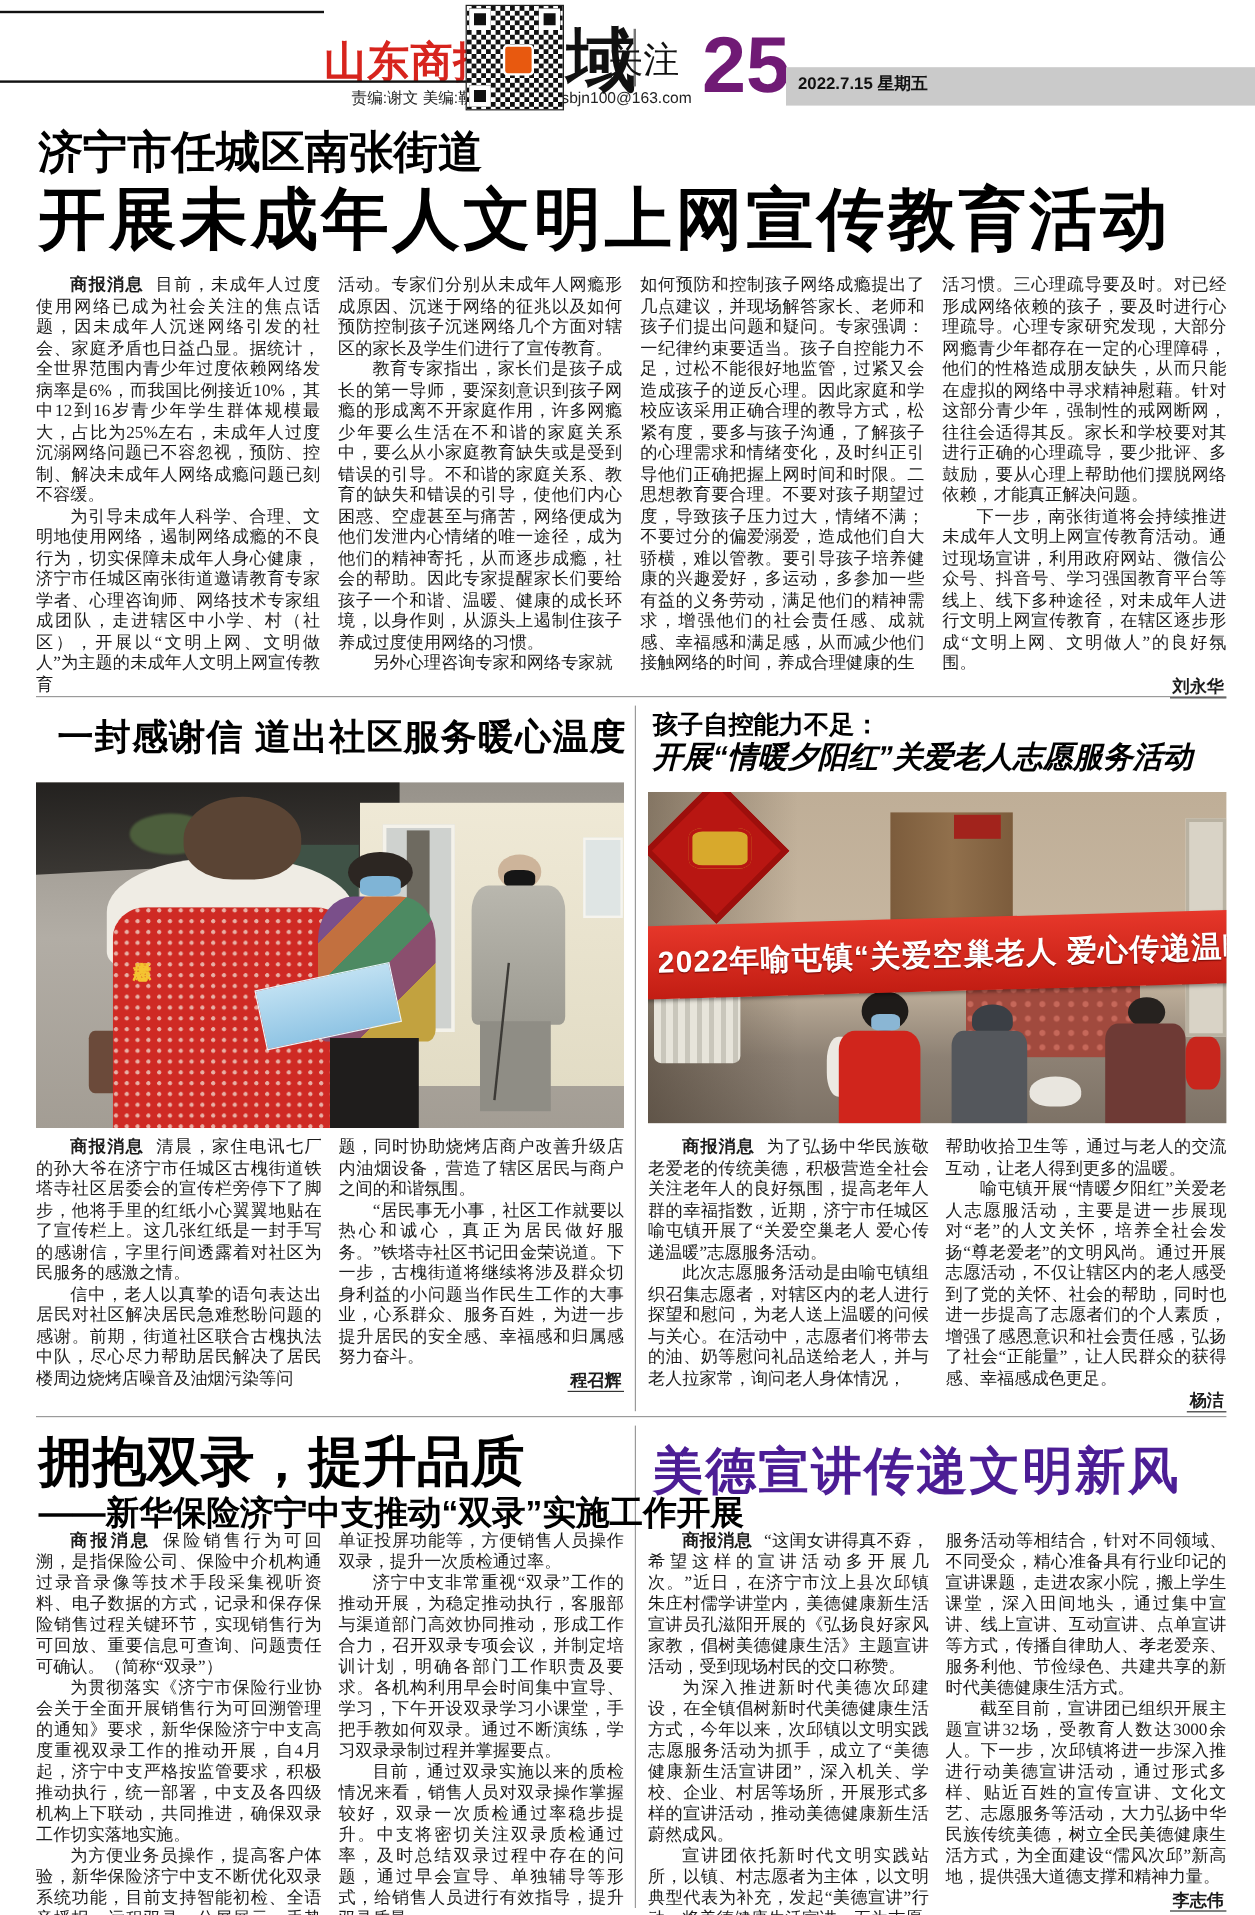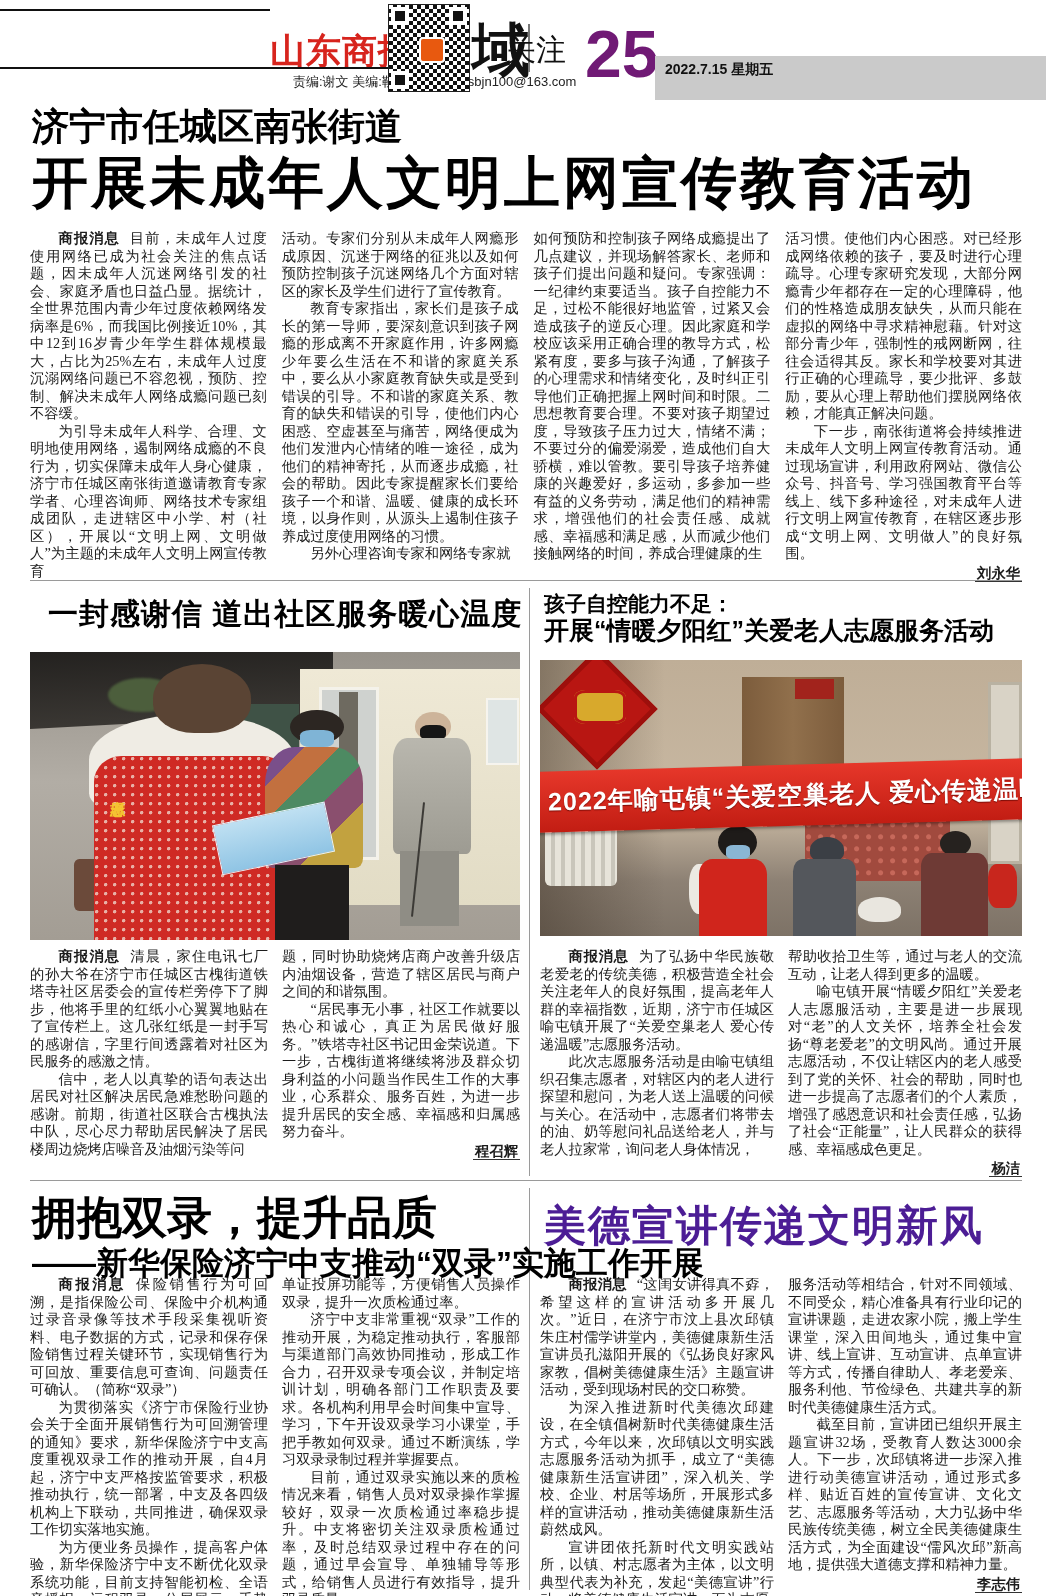--- a/index.html
+++ b/index.html
@@ -14,21 +14,21 @@
   .credits{position:absolute;left:293px;top:73px;font-size:13px;font-family:"Liberation Sans",sans-serif;color:#222;}
   .qr{position:absolute;left:388px;top:4px;width:80px;height:86px;
       background-image:repeating-conic-gradient(#111 0% 25%,#fff 0% 50%);background-size:8px 8px;border:1px solid #222;}
   .qr .finder{position:absolute;width:18px;height:18px;background:#111;box-shadow:inset 0 0 0 4px #fff,inset 0 0 0 8px #111;}
   .qr .f1{left:2px;top:2px}.qr .f2{right:2px;top:2px}.qr .f3{left:2px;bottom:2px}
   .qr .logo{position:absolute;left:30px;top:32px;width:22px;height:22px;background:#e8590f;border-radius:4px;border:2px solid #fff;}
   .sec-big{position:absolute;left:472px;top:12px;font-family:"Liberation Sans",sans-serif;font-weight:900;font-size:58px;color:#111;}
   .sec-div{position:absolute;left:528px;top:24px;width:2px;height:48px;background:#777;}
   .sec-small{position:absolute;left:506px;top:30px;font-family:"Liberation Sans",sans-serif;font-size:30px;color:#111;}
   .pageno{position:absolute;left:585px;top:16px;font-family:"Liberation Sans",sans-serif;font-weight:900;font-size:66px;color:#701a75;}
-  .datebar{position:absolute;left:655px;top:56px;width:391px;height:44px;background:#cacaca;
+  .datebar{position:absolute;left:655px;top:56px;width:391px;height:32px;background:#cacaca;
            font-family:"Liberation Sans",sans-serif;font-weight:700;font-size:14px;color:#111;line-height:26px;padding-left:10px;box-sizing:border-box;}
 
   
   .kicker-lead{position:absolute;left:32px;top:102px;font-family:"Liberation Sans",sans-serif;
                font-weight:900;font-size:37px;color:#000;}
   .headline-lead{position:absolute;left:32px;top:146px;width:1000px;font-family:"Liberation Sans",sans-serif;
                  font-weight:900;font-size:56px;letter-spacing:3px;color:#000;}
 
   
   .cols{position:absolute;display:flex;}
@@ -40,31 +40,31 @@
   .byline span{border-bottom:1px solid #333;padding:0 2px;margin-top:27px;}
 
   .lead-cols{left:30px;top:230px;width:992px;gap:15px;}
   .lead-cols .col{width:237px;}
 
   .mid-head-left{position:absolute;left:48px;top:594px;font-family:"Liberation Sans",sans-serif;
                  font-weight:700;font-size:30px;color:#000;letter-spacing:1px;}
   .mid-kicker-right{position:absolute;left:544px;top:590px;font-family:"Liberation Sans",sans-serif;
                     font-weight:700;font-size:21px;color:#000;}
   .mid-head-right{position:absolute;left:544px;top:614px;font-family:"Liberation Sans",sans-serif;
-                  font-weight:900;font-size:25px;color:#000;}
+                  font-weight:900;font-size:25px;color:#000;font-style:italic;}
 
   .letter-cols{left:30px;top:948px;width:490px;gap:14px;}
   .letter-cols .col{width:238px;}
   .elder-cols{left:540px;top:948px;width:482px;gap:14px;}
   .elder-cols .col{width:234px;}
 
   .ins-head{position:absolute;left:32px;top:1188px;font-family:"Liberation Sans",sans-serif;
             font-weight:900;font-size:45px;color:#000;}
   .ins-sub{position:absolute;left:32px;top:1242px;font-family:"Liberation Sans",sans-serif;
-           font-weight:700;font-size:32px;color:#000;}
+           font-weight:700;font-size:28px;color:#000;}
   .ins-cols{left:30px;top:1276px;width:490px;gap:14px;}
   .ins-cols .col{width:238px;}
 
   .virtue-head{position:absolute;left:544px;top:1198px;font-family:"Liberation Sans",sans-serif;
                font-weight:900;font-size:42px;color:#4c1d95;letter-spacing:2px;}
   .virtue-cols{left:540px;top:1276px;width:482px;gap:14px;}
   .virtue-cols .col{width:234px;}
 
   
   .photo{position:absolute;overflow:hidden;}
@@ -153,21 +153,21 @@
     </div>
     <div class="col">
       <p class="noind">活动。专家们分别从未成年人网瘾形成原因、沉迷于网络的征兆以及如何预防控制孩子沉迷网络几个方面对辖区的家长及学生们进行了宣传教育。</p>
       <p>教育专家指出，家长们是孩子成长的第一导师，要深刻意识到孩子网瘾的形成离不开家庭作用，许多网瘾少年要么生活在不和谐的家庭关系中，要么从小家庭教育缺失或是受到错误的引导。不和谐的家庭关系、教育的缺失和错误的引导，使他们内心困惑、空虚甚至与痛苦，网络便成为他们发泄内心情绪的唯一途径，成为他们的精神寄托，从而逐步成瘾，社会的帮助。因此专家提醒家长们要给孩子一个和谐、温暖、健康的成长环境，以身作则，从源头上遏制住孩子养成过度使用网络的习惯。</p>
       <p>另外心理咨询专家和网络专家就</p>
     </div>
     <div class="col">
       <p class="noind">如何预防和控制孩子网络成瘾提出了几点建议，并现场解答家长、老师和孩子们提出问题和疑问。专家强调：一纪律约束要适当。孩子自控能力不足，过松不能很好地监管，过紧又会造成孩子的逆反心理。因此家庭和学校应该采用正确合理的教导方式，松紧有度，要多与孩子沟通，了解孩子的心理需求和情绪变化，及时纠正引导他们正确把握上网时间和时限。二思想教育要合理。不要对孩子期望过度，导致孩子压力过大，情绪不满；不要过分的偏爱溺爱，造成他们自大骄横，难以管教。要引导孩子培养健康的兴趣爱好，多运动，多参加一些有益的义务劳动，满足他们的精神需求，增强他们的社会责任感、成就感、幸福感和满足感，从而减少他们接触网络的时间，养成合理健康的生</p>
     </div>
     <div class="col">
-      <p class="noind">活习惯。使他们内心困惑。对已经形成网络依赖的孩子，要及时进行心理疏导。心理专家研究发现，大部分网瘾青少年都存在一定的心理障碍，他们的性格造成朋友缺失，从而只能在虚拟的网络中寻求精神慰藉。针对这部分青少年，强制性的戒网断网，往往会适得其反。家长和学校要对其进行正确的心理疏导，要少批评、多鼓励，要从心理上帮助他们摆脱网络依赖，才能真正解决问题。</p>
+      <p class="noind">活习惯。三心理疏导要及时。对已经形成网络依赖的孩子，要及时进行心理疏导。心理专家研究发现，大部分网瘾青少年都存在一定的心理障碍，他们的性格造成朋友缺失，从而只能在虚拟的网络中寻求精神慰藉。针对这部分青少年，强制性的戒网断网，往往会适得其反。家长和学校要对其进行正确的心理疏导，要少批评、多鼓励，要从心理上帮助他们摆脱网络依赖，才能真正解决问题。</p>
       <p>下一步，南张街道将会持续推进未成年人文明上网宣传教育活动。通过现场宣讲，利用政府网站、微信公众号、抖音号、学习强国教育平台等线上、线下多种途径，对未成年人进行文明上网宣传教育，在辖区逐步形成“文明上网、文明做人”的良好氛围。</p>
       <div class="byline"><span>刘永华</span></div>
     </div>
   </div>
 
   <div class="hairline" style="left:30px;top:580px;width:992px;height:1px;"></div>
   <div class="hairline" style="left:529px;top:588px;width:1px;height:588px;"></div>
 
   <div class="mid-head-left">一封感谢信 道出社区服务暖心温度</div>
   <div class="photo photo-left">

